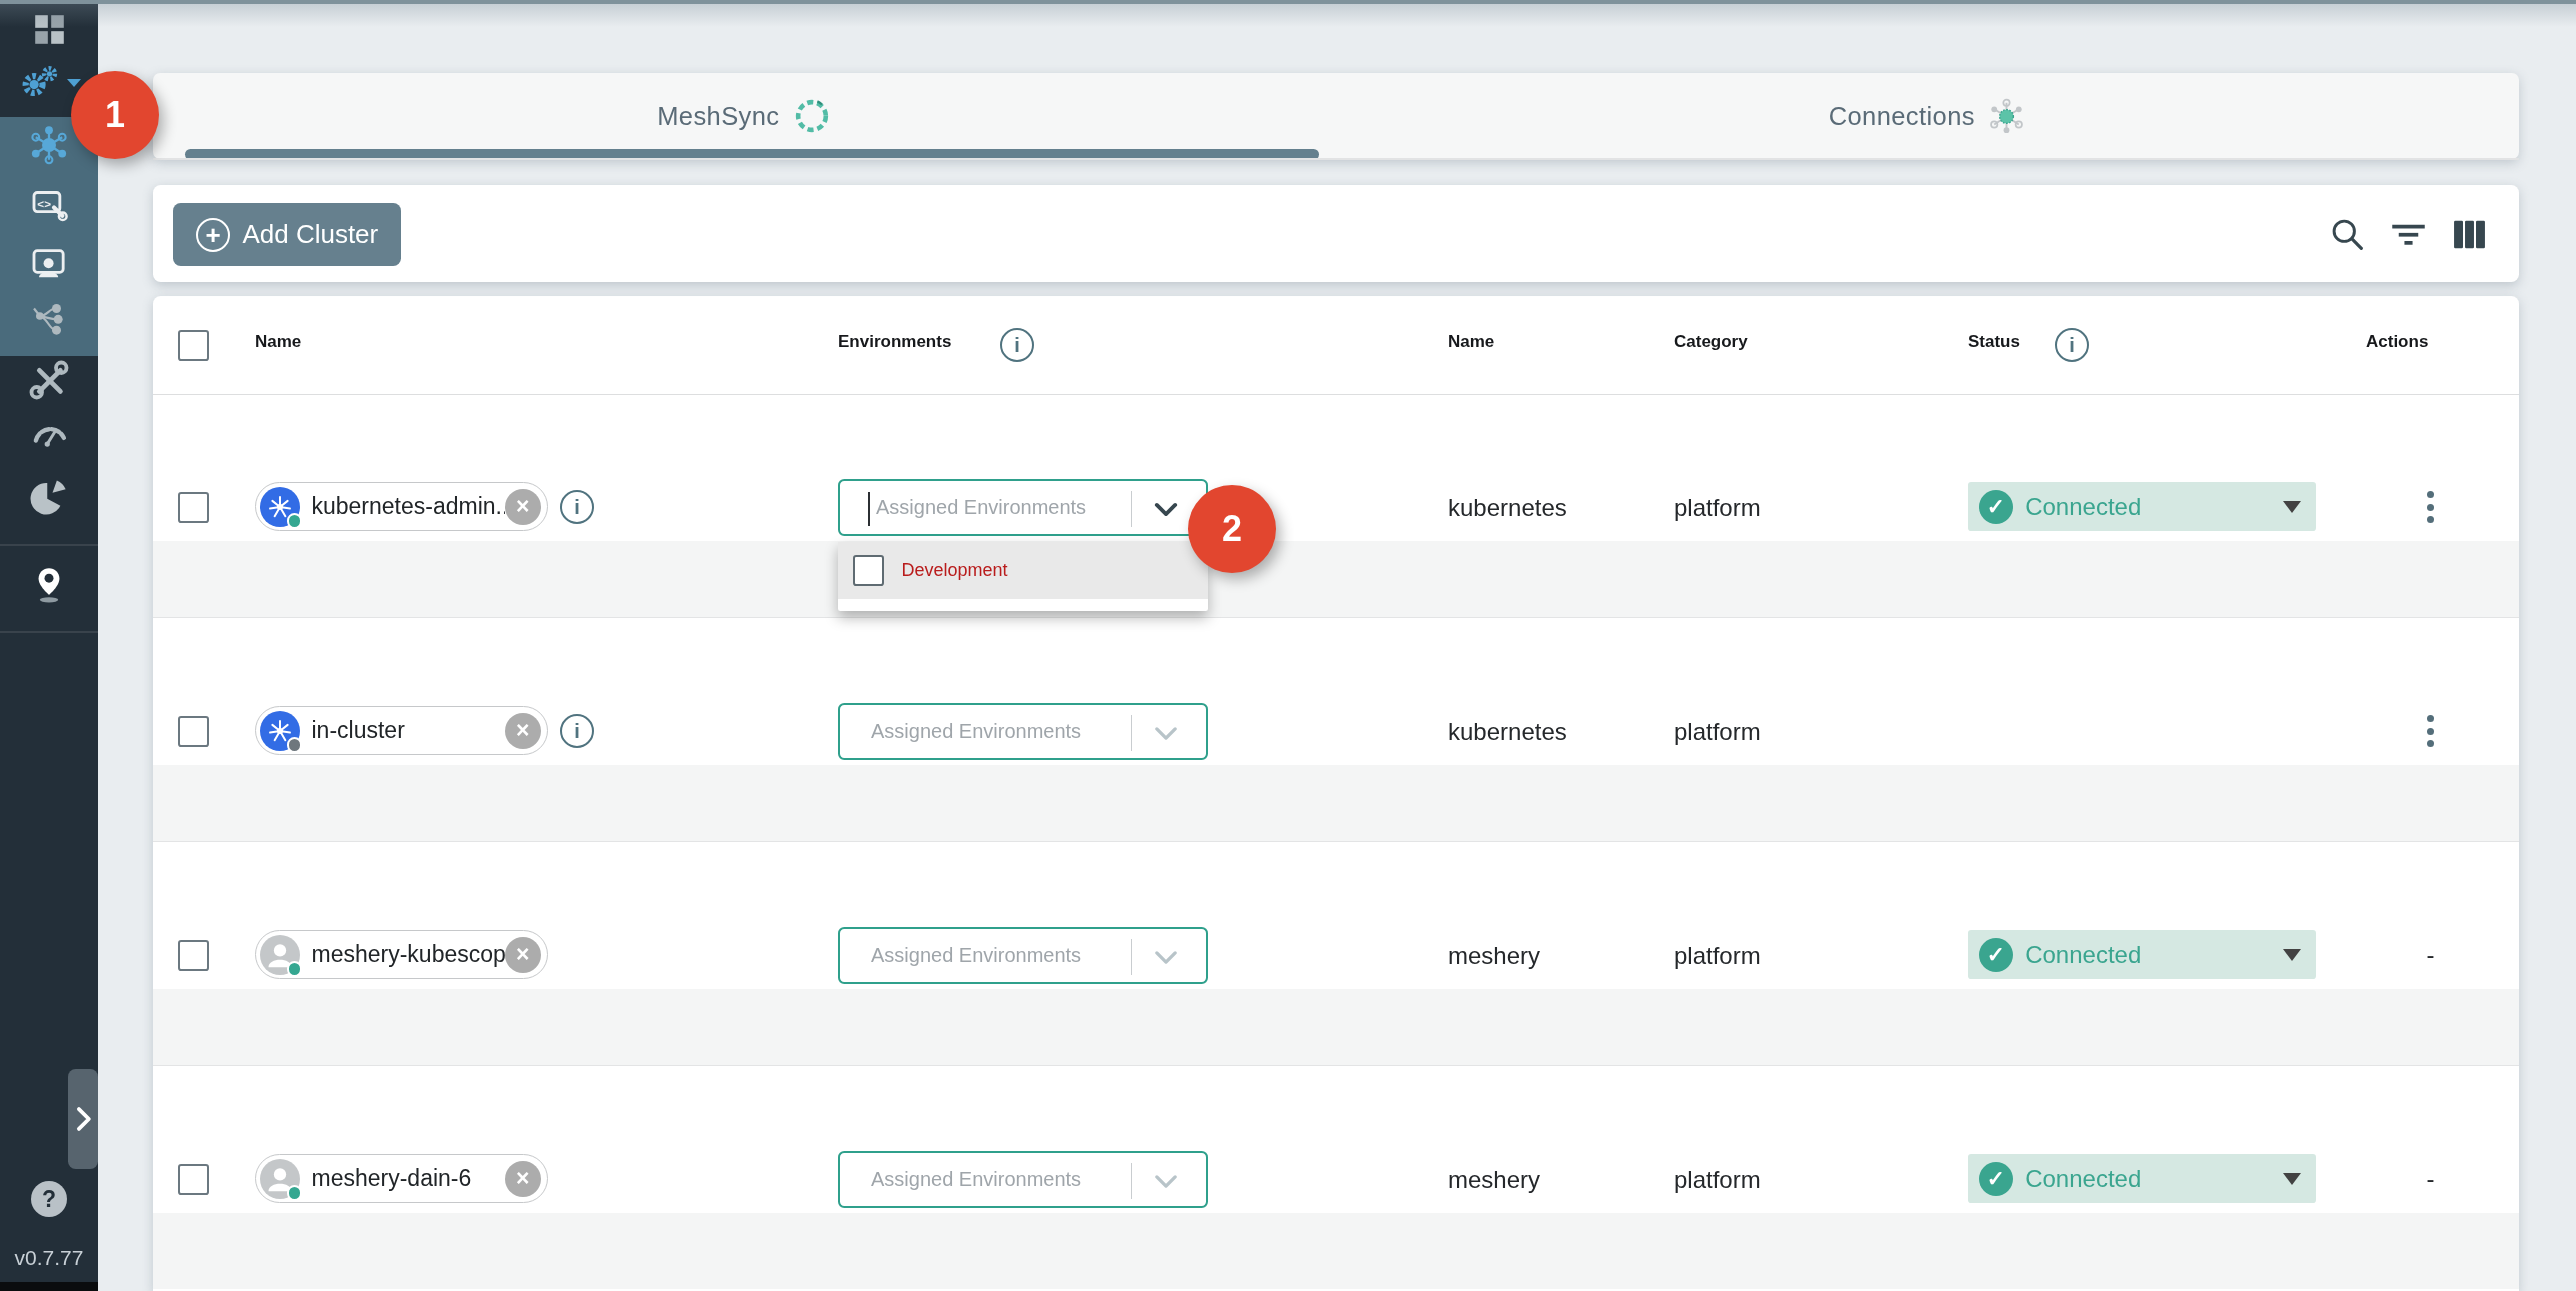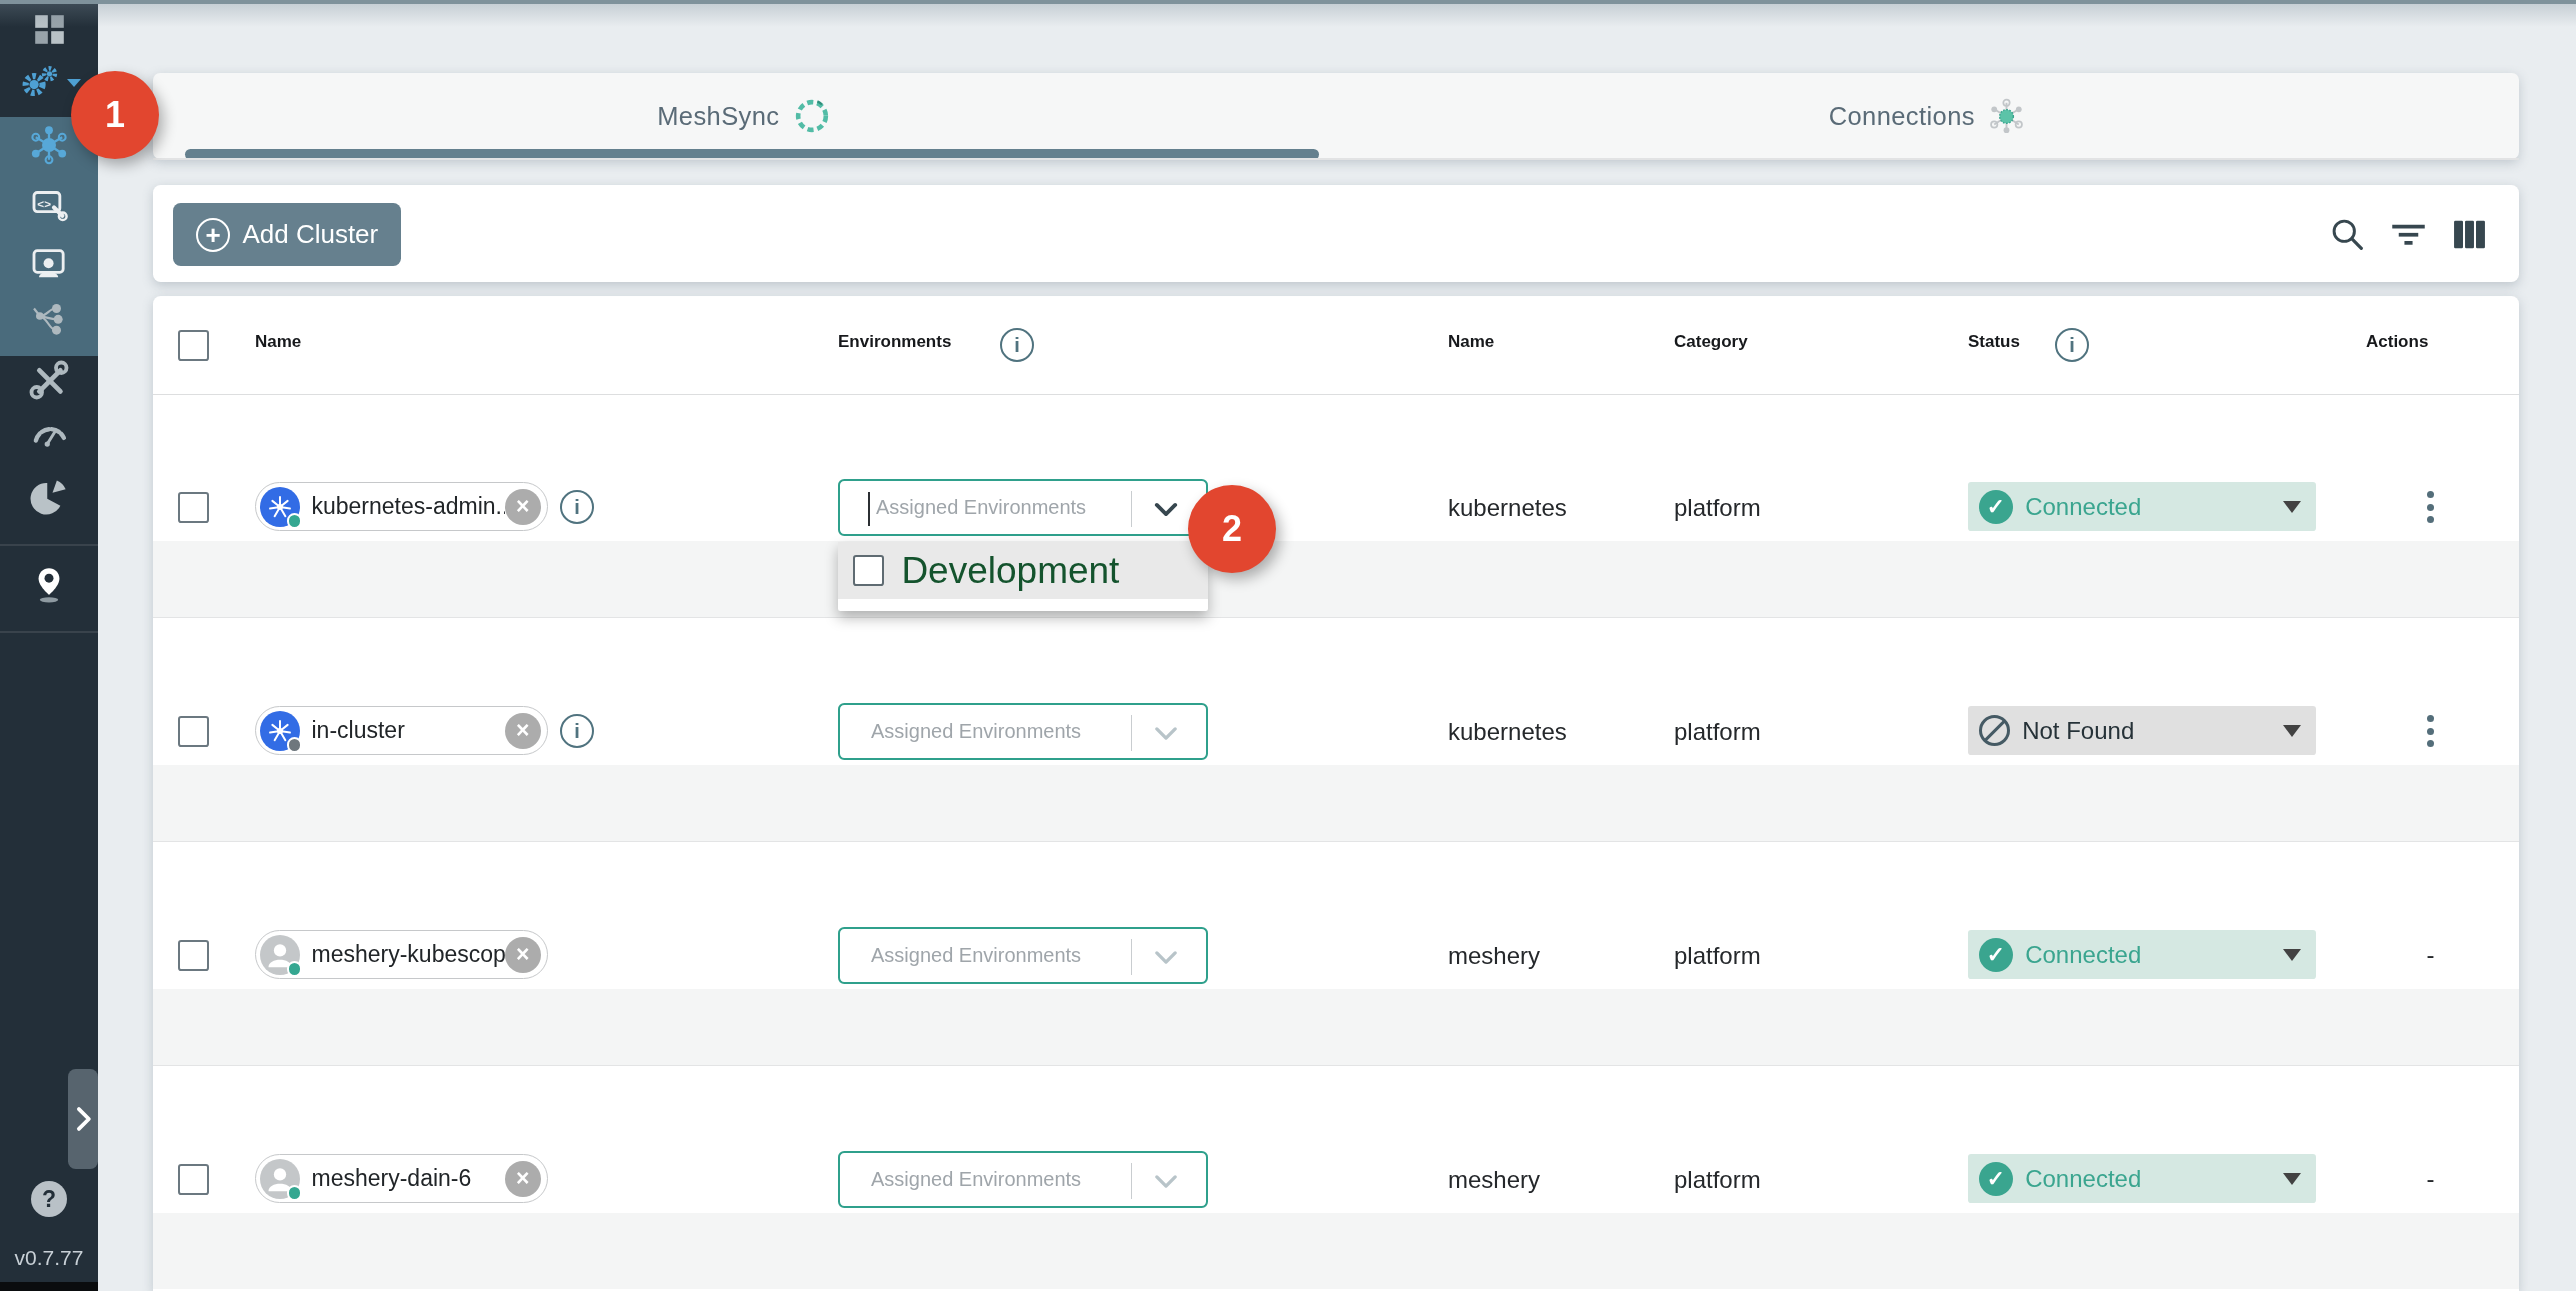--- a/index.html
+++ b/index.html
@@ -93,21 +93,21 @@
   .env-input::placeholder { color:#9FA5AA; opacity:1; }
   .env-caret { position:absolute; left:28px; top:10.8px; width:2.3px; height:34px; background:#2B2F33; }
   .env-div { position:absolute; right:74px; top:10px; width:1.5px; height:36px; background:#C9CDD0; }
   .env-chevron { position:absolute; right:20px; top:15.4px; width:40px; height:26px; display:flex; align-items:center; justify-content:center; cursor:pointer; }
 
   
   .env-menu { position:absolute; left:685px; top:146px; width:370px; background:#fff; border-radius:2.3px;
     box-shadow:0 6.2px 14px rgba(0,0,0,.28); padding-bottom:12.4px; z-index:50; }
   .env-option { height:57px; background:#E9E9E9; display:flex; align-items:center; padding-left:15.4px; gap:17px; cursor:pointer; }
   .env-option .checkbox { border-color:#5F6B72; }
-  .env-option-label { font-size:37px; color:#14532d; }
+  .env-option-label { font-size:18px; color:#b91c1c; }
 
   
   .status-chip { width:348px; height:49px; border-radius:3.1px; display:flex; align-items:center; padding:0 15.4px 0 10.8px; cursor:pointer; }
   .status-chip.connected { background:#D5E8E2; }
   .status-chip.notfound  { background:#E0E0E0; }
   .st-check { width:34px; height:34px; border-radius:50%; background:#3AA58F; color:#fff; font-size:21.6px; font-weight:bold;
     display:flex; align-items:center; justify-content:center; flex:0 0 auto; }
   .st-block { position:relative; width:31px; height:31px; border-radius:50%; border:3.1px solid #455A64; flex:0 0 auto; }
   .st-block::after { content:""; position:absolute; left:10.8px; top:-1.5px; width:3.1px; height:28px; background:#455A64; transform:rotate(45deg); }
   .st-label { flex:1 1 auto; margin-left:12.4px; font-size:24px; white-space:nowrap; }
@@ -443,27 +443,20 @@
           <svg width="26" height="17" viewBox="0 0 34 22">
               <polyline points="5,5 17,17 29,5" stroke="#B8C4C9" stroke-width="4.4" fill="none" stroke-linecap="round" stroke-linejoin="round"></polyline>
             </svg>
         </span>
       </div>
     </div>
 
     <span class="c-kind">kubernetes</span>
     <span class="c-cat">platform</span>
 
-    <div class="c-status">
-      <div class="status-chip notfound">
-        <span class="st-block"></span>
-        <span class="st-label">Not Found</span>
-        <span class="tri-down"></span>
-      </div>
-    </div>
 
     <div class="c-action">
       <div class="kebab">
           <i></i>
           <i></i>
           <i></i>
         </div>
     </div>
   </div>
 

